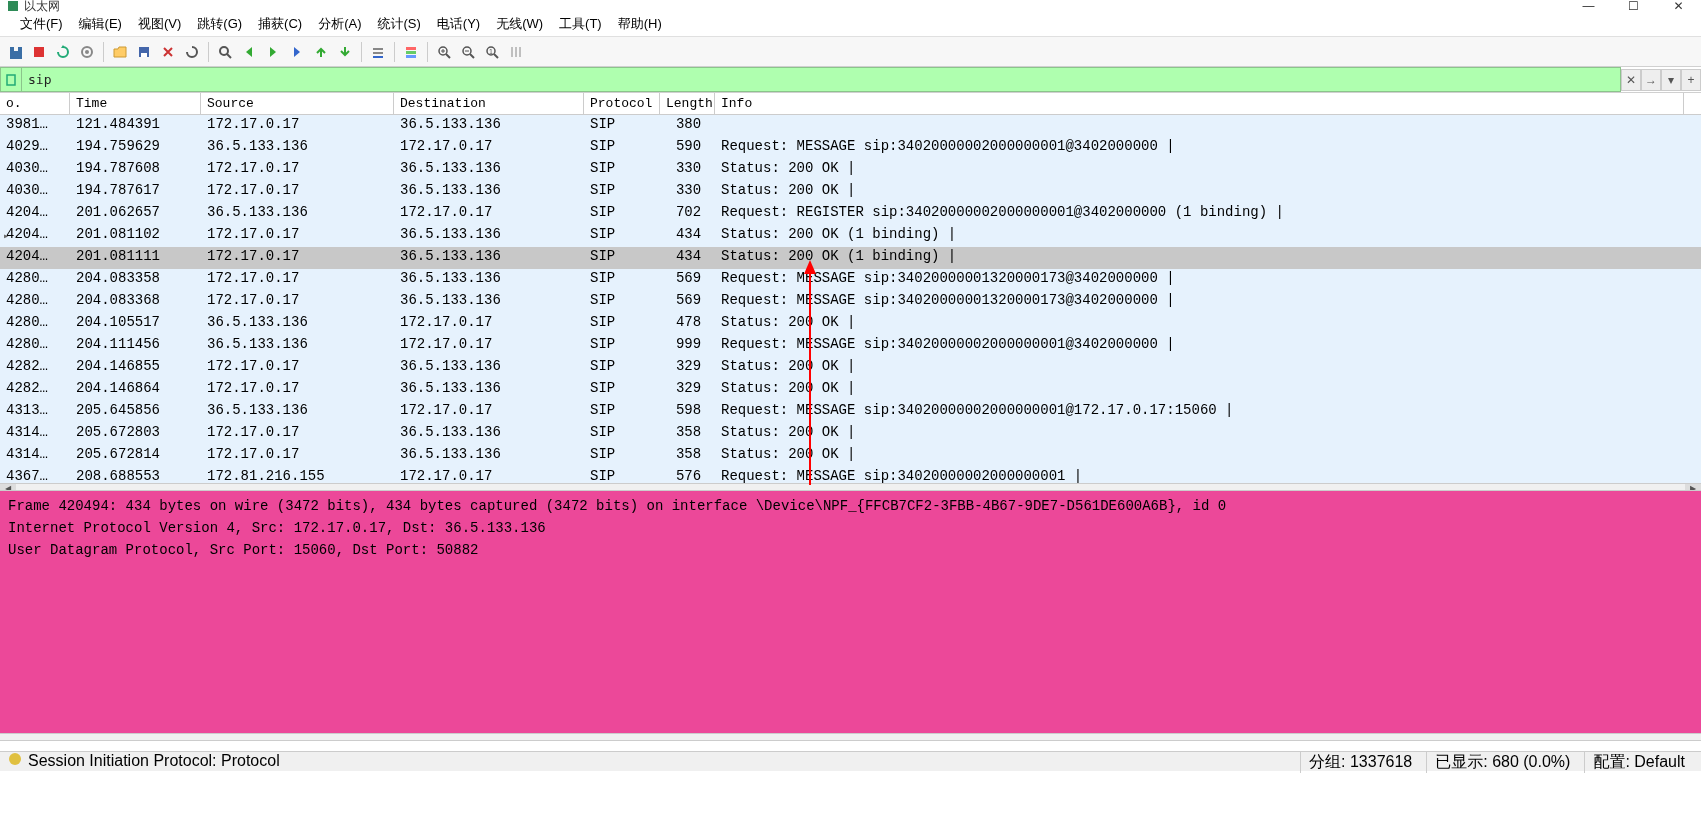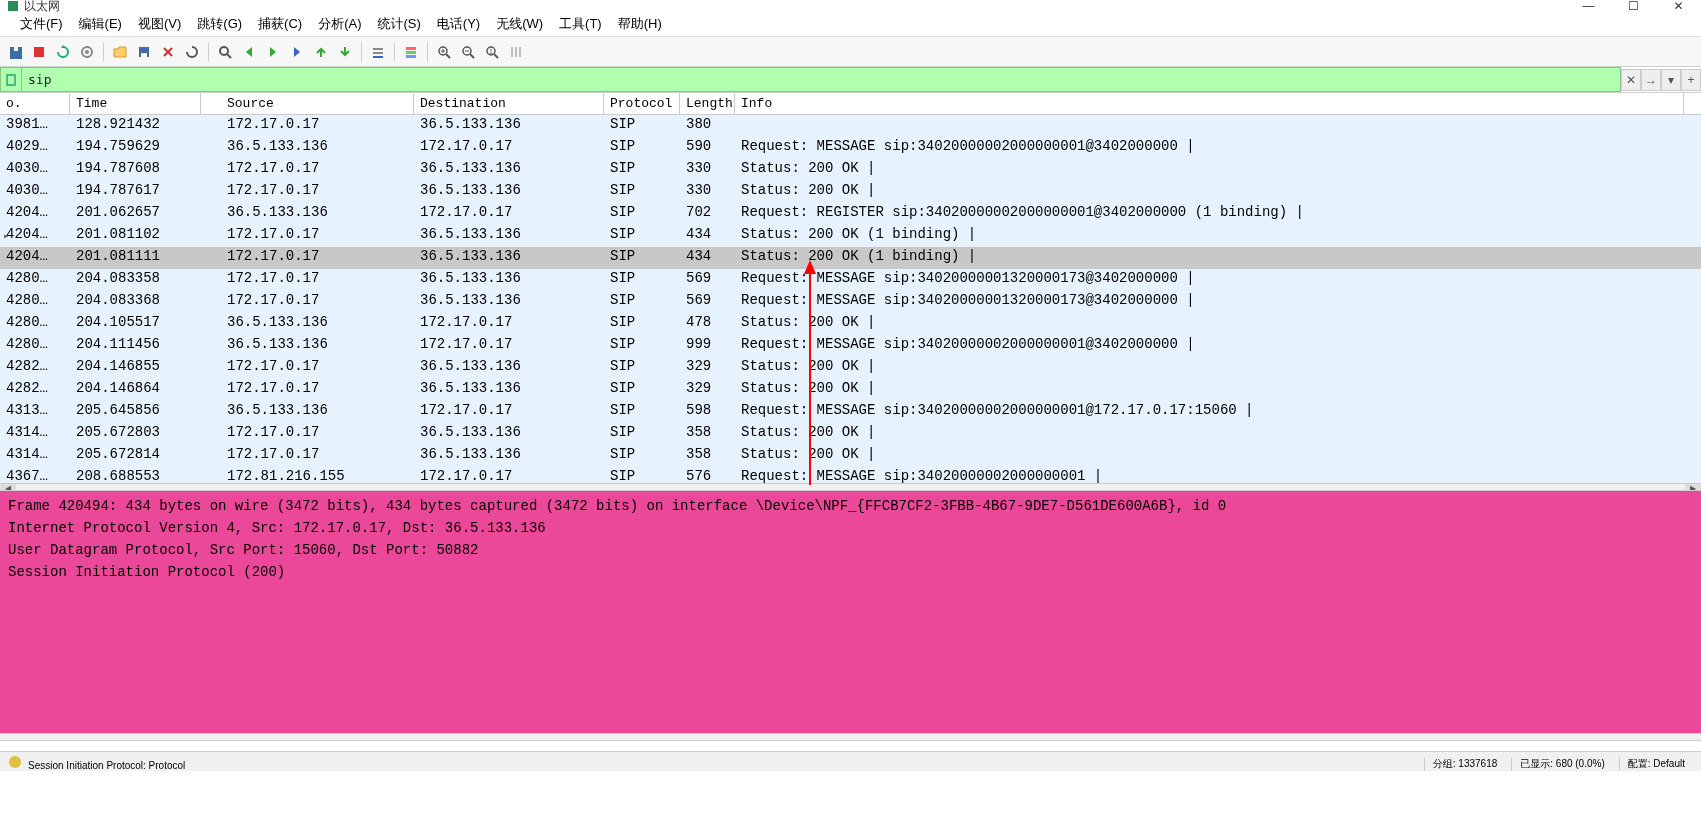--- a/index.html
+++ b/index.html
@@ -21,35 +21,35 @@
   .filter-btns { display: flex; align-items: center; }
   .filter-btn { width: 20px; height: 22px; display: flex; align-items: center; justify-content: center; font-size: 12px; color: #555; border: 1px solid #ccc; background: #eee; }
   .packet-header { height: 22px; background: #fff; display: flex; border-bottom: 1px solid #ccc; position: relative; }
   .ph-col { border-right: 1px solid #ccc; padding: 2px 6px; font-size: 13px; color: #000; display: flex; align-items: center; font-family: Consolas, "Courier New", monospace; }
   .packet-list { height: 368px; overflow-y: scroll; overflow-x: hidden; background: #fff; }
   .packet-row { height: 22px; display: flex; font-family: Consolas, "Courier New", monospace; font-size: 14px; background: #e6f2fd; white-space: nowrap; position: relative; }
   .packet-row.selected { background: #c8c8c8; }
   .packet-row .pc { padding: 1px 6px; overflow: hidden; text-overflow: clip; }
   .col-no { width: 70px; }
   .col-time { width: 131px; }
-  .col-src { width: 193px; margin-left: 20px; }
+  .col-src { width: 193px; }
   .col-dst { width: 190px; }
   .col-proto { width: 76px; }
-  .col-len { width: 55px; text-align: left; padding-right: 4px !important; }
+  .col-len { width: 55px; text-align: center; padding-right: 4px !important; }
   .col-info { flex: 1; }
   .row-marker { position: absolute; left: 0; width: 12px; height: 22px; display: flex; align-items: center; justify-content: center; font-size: 10px; color: #666; }
   .splitter { height: 8px; background: #f0f0f0; border-top: 1px solid #ccc; border-bottom: 1px solid #ccc; cursor: row-resize; overflow: hidden; }
   .h-scrollbar { height: 8px; display: flex; align-items: center; }
   .h-scrollbar .track { flex: 1; height: 8px; background: #f0f0f0; position: relative; }
   .h-scrollbar .arrow { width: 16px; height: 8px; background: #ddd; display: flex; align-items: center; justify-content: center; font-size: 8px; color: #555; }
   .detail-pane { height: 242px; overflow-y: scroll; background: #ec4899; padding: 4px 8px; font-family: Consolas, "Courier New", monospace; font-size: 14px; line-height: 22px; }
   .detail-line { white-space: nowrap; }
   .bottom-split { height: 8px; background: #f0f0f0; border-top: 1px solid #ccc; border-bottom: 1px solid #ccc; }
   .bytes-pane { height: 10px; background: #fff; }
-  .statusbar { height: 20px; background: #f0f0f0; border-top: 1px solid #ccc; display: flex; align-items: flex-end; font-size: 10px; padding: 0 8px; gap: 6px; }
+  .statusbar { height: 20px; background: #f0f0f0; border-top: 1px solid #ccc; display: flex; align-items: flex-start; font-size: 16px; padding: 0 8px; gap: 6px; }
   .status-seg { padding: 0 8px; border-left: 1px solid #ccc; }
   .red-arrow { position: absolute; left: 800px; top: 260px; z-index: 50; pointer-events: none; }
   .ph-scrollspace { width: 17px; flex-shrink: 0; }
 </style>
 </head>
 <body>
 
 <div class="titlebar">
   <div class="icon"></div>
   <div class="title">以太网</div>
@@ -221,21 +221,21 @@
   <div class="ph-col col-dst">Destination</div>
   <div class="ph-col col-proto">Protocol</div>
   <div class="ph-col col-len">Length</div>
   <div class="ph-col col-info" style="flex:1">Info</div>
   <div class="ph-scrollspace"></div>
 </div>
 
 <div class="packet-list" id="packet-list">
     <div class="packet-row">
       <div class="pc col-no">3981…</div>
-      <div class="pc col-time">128.921432</div>
+      <div class="pc col-time">121.484391</div>
       <div class="pc col-src">172.17.0.17</div>
       <div class="pc col-dst">36.5.133.136</div>
       <div class="pc col-proto">SIP</div>
       <div class="pc col-len">380</div>
     </div>
     <div class="packet-row">
       <div class="pc col-no">4029…</div>
       <div class="pc col-time">194.759629</div>
       <div class="pc col-src">36.5.133.136</div>
       <div class="pc col-dst">172.17.0.17</div>
@@ -386,21 +386,20 @@
     <div class="arrow">◀</div>
     <div class="track"></div>
     <div class="arrow">▶</div>
   </div>
 </div>
 
 <div class="detail-pane" id="detail-pane">
     <div class="detail-line">Frame 420494: 434 bytes on wire (3472 bits), 434 bytes captured (3472 bits) on interface \Device\NPF_{FFCB7CF2-3FBB-4B67-9DE7-D561DE600A6B}, id 0</div>
     <div class="detail-line">Internet Protocol Version 4, Src: 172.17.0.17, Dst: 36.5.133.136</div>
     <div class="detail-line">User Datagram Protocol, Src Port: 15060, Dst Port: 50882</div>
-    <div class="detail-line">Session Initiation Protocol (200)</div>
   </div>
 
 <div class="bottom-split"></div>
 
 <div class="bytes-pane"></div>
 
 <div class="statusbar">
   <span><svg width="14" height="14">
         <circle cx="7" cy="7" r="6" fill="#e0c040"></circle>
       </svg></span>

